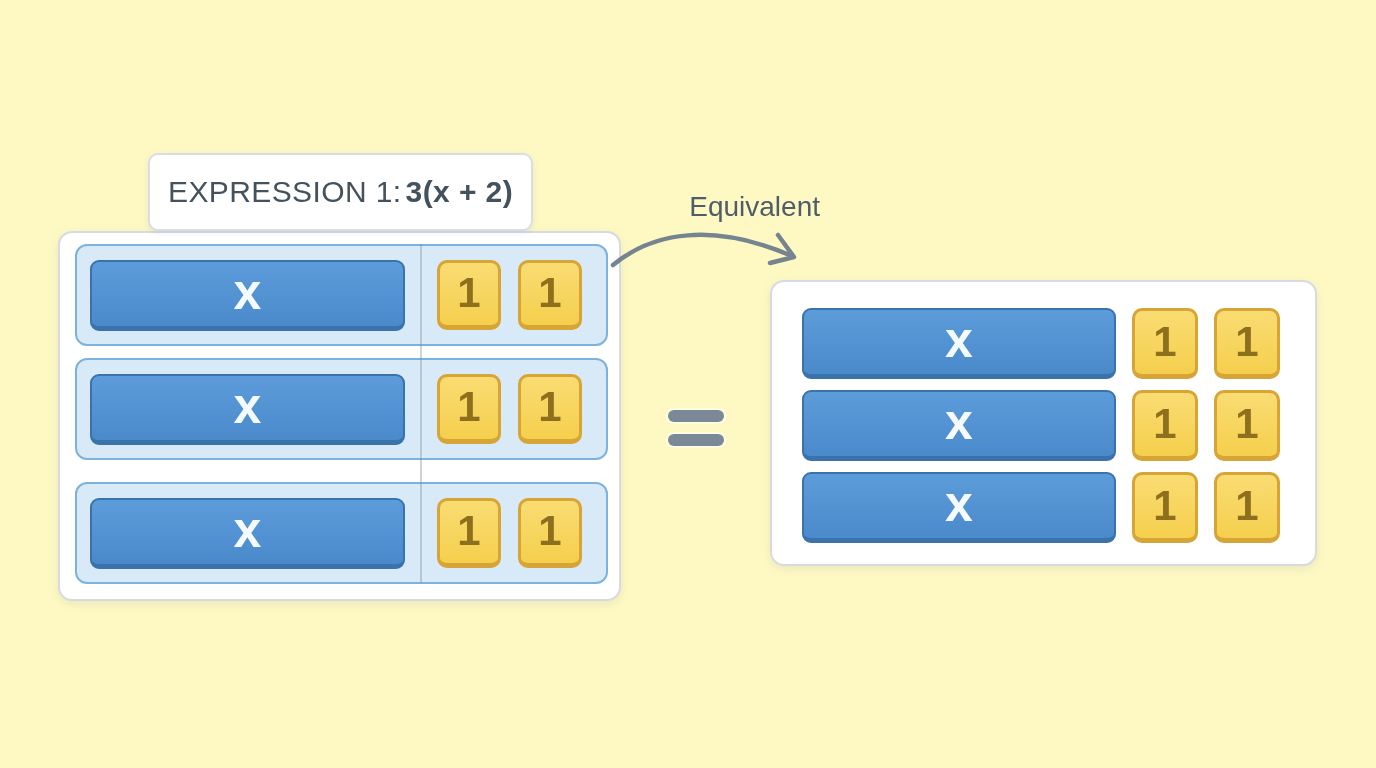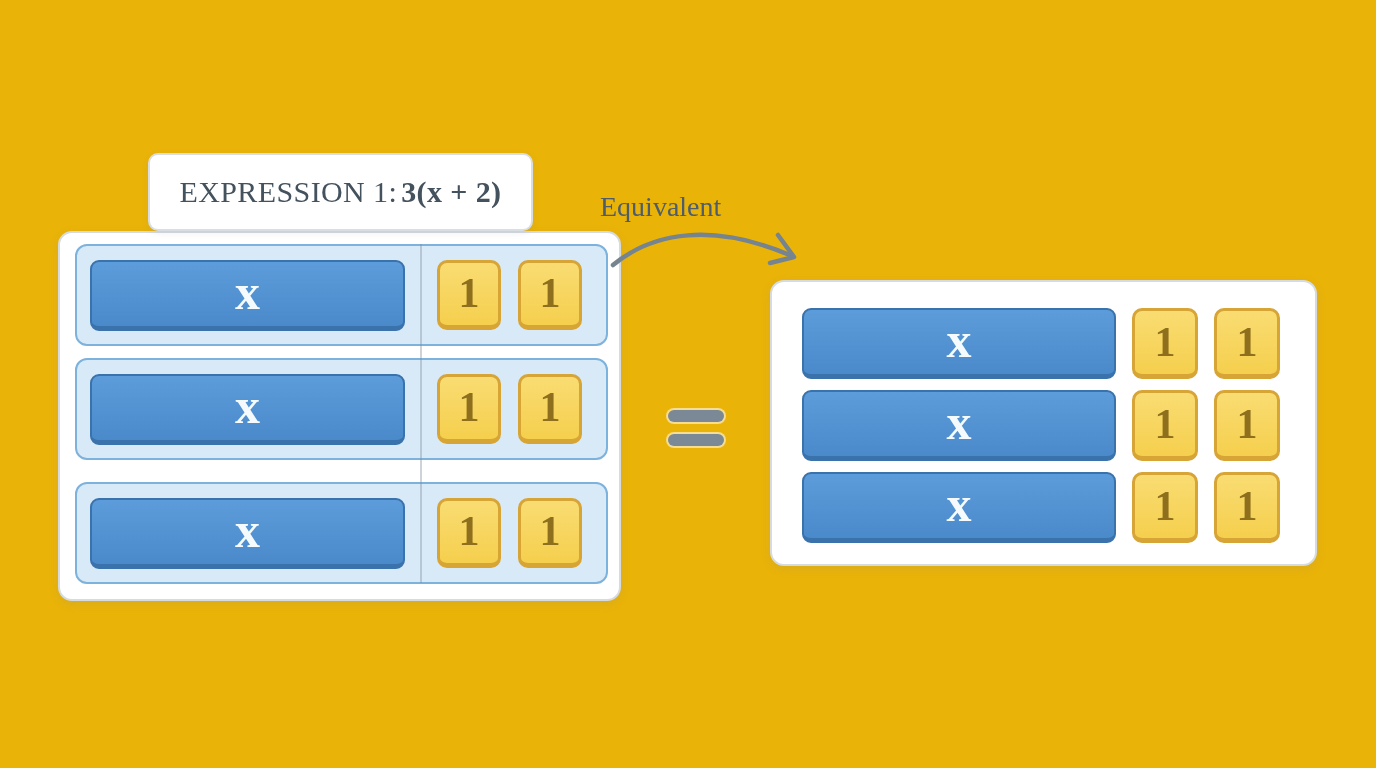--- a/index.html
+++ b/index.html
@@ -1,20 +1,20 @@
 <!DOCTYPE html>
 <html><head>
 <meta charset="utf-8">
 <title>Equivalent Expressions Diagram</title>
 <style>
   html,body{margin:0;padding:0;}
   .canvas{
     position:relative; width:1376px; height:768px;
-    background:#eab308; overflow:hidden;
-    font-family:Liberation Serif, serif;
+    background:#fef9c3; overflow:hidden;
+    font-family:Liberation Sans, sans-serif;
   }
   .label-box{
     position:absolute; background:#ffffff;
     border:2px solid #d9dee3; border-radius:10px;
     display:flex; align-items:center; justify-content:center;
     font-size:30px; color:#44525e; letter-spacing:0.4px;
     box-shadow:0 2px 6px rgba(120,135,150,0.14);
     z-index:4; box-sizing:border-box; white-space:nowrap;
   }
   .label-box .bold{font-weight:bold; margin-left:4px;}
@@ -66,21 +66,21 @@
   }
 
   
   #panel2 .x-bar{left:30px; width:314px; height:71px;}
   #panel2 .u-col0{left:360px; width:66px; height:71px;}
   #panel2 .u-col1{left:442px; width:66px; height:71px;}
   #panel2 .r0{top:26px;} #panel2 .r1{top:108px;} #panel2 .r2{top:190px;}
 
   .equiv-label{
     position:absolute; left:600px; top:191px; width:220px;
-    text-align:left; font-size:28px; color:#4e5d69; z-index:4;
+    text-align:right; font-size:28px; color:#4e5d69; z-index:4;
   }
   .arrow-svg{position:absolute; left:595px; top:218px; z-index:4;}
 
   .equals{
     position:absolute; left:668px; top:410px; width:56px; height:36px;
     display:flex; flex-direction:column; justify-content:space-between;
     z-index:4;
   }
   .equals .bar{
     width:56px; height:12px; background:#7b8996; border-radius:6px;

